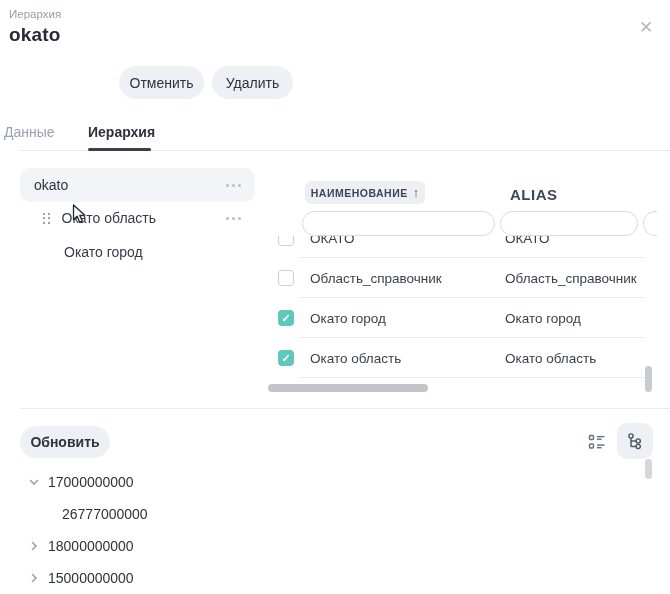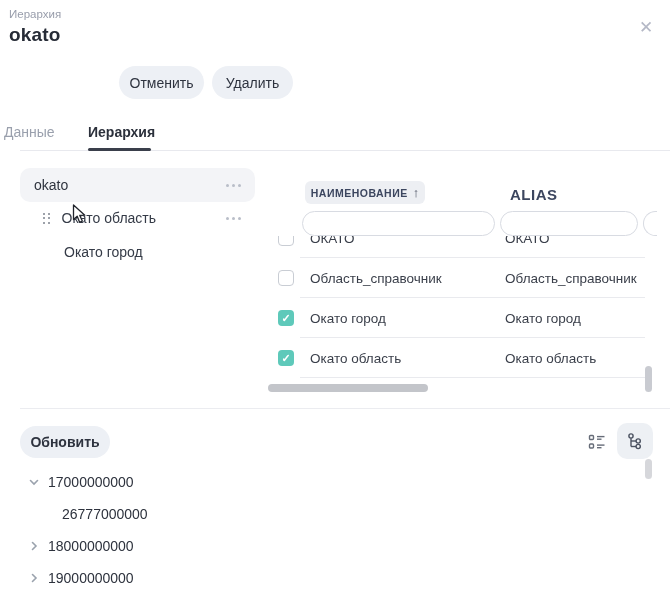--- a/index.html
+++ b/index.html
@@ -214,18 +214,18 @@
         </svg>
     </span>
     <span class="code">18000000000</span>
   </div>
   <div class="node node-3">
     <span class="chev">
       <svg width="12" height="12" viewBox="0 0 12 12" fill="none" stroke="#9aa2ad" stroke-width="1.6" stroke-linecap="round">
           <path d="M4.5 2.5 L8 6 L4.5 9.5"></path>
         </svg>
     </span>
-    <span class="code">19000000000</span>
+    <span class="code">15000000000</span>
   </div>
 
   <div class="vscroll-bottom"></div>
 
 </div>
 
 </body></html>

